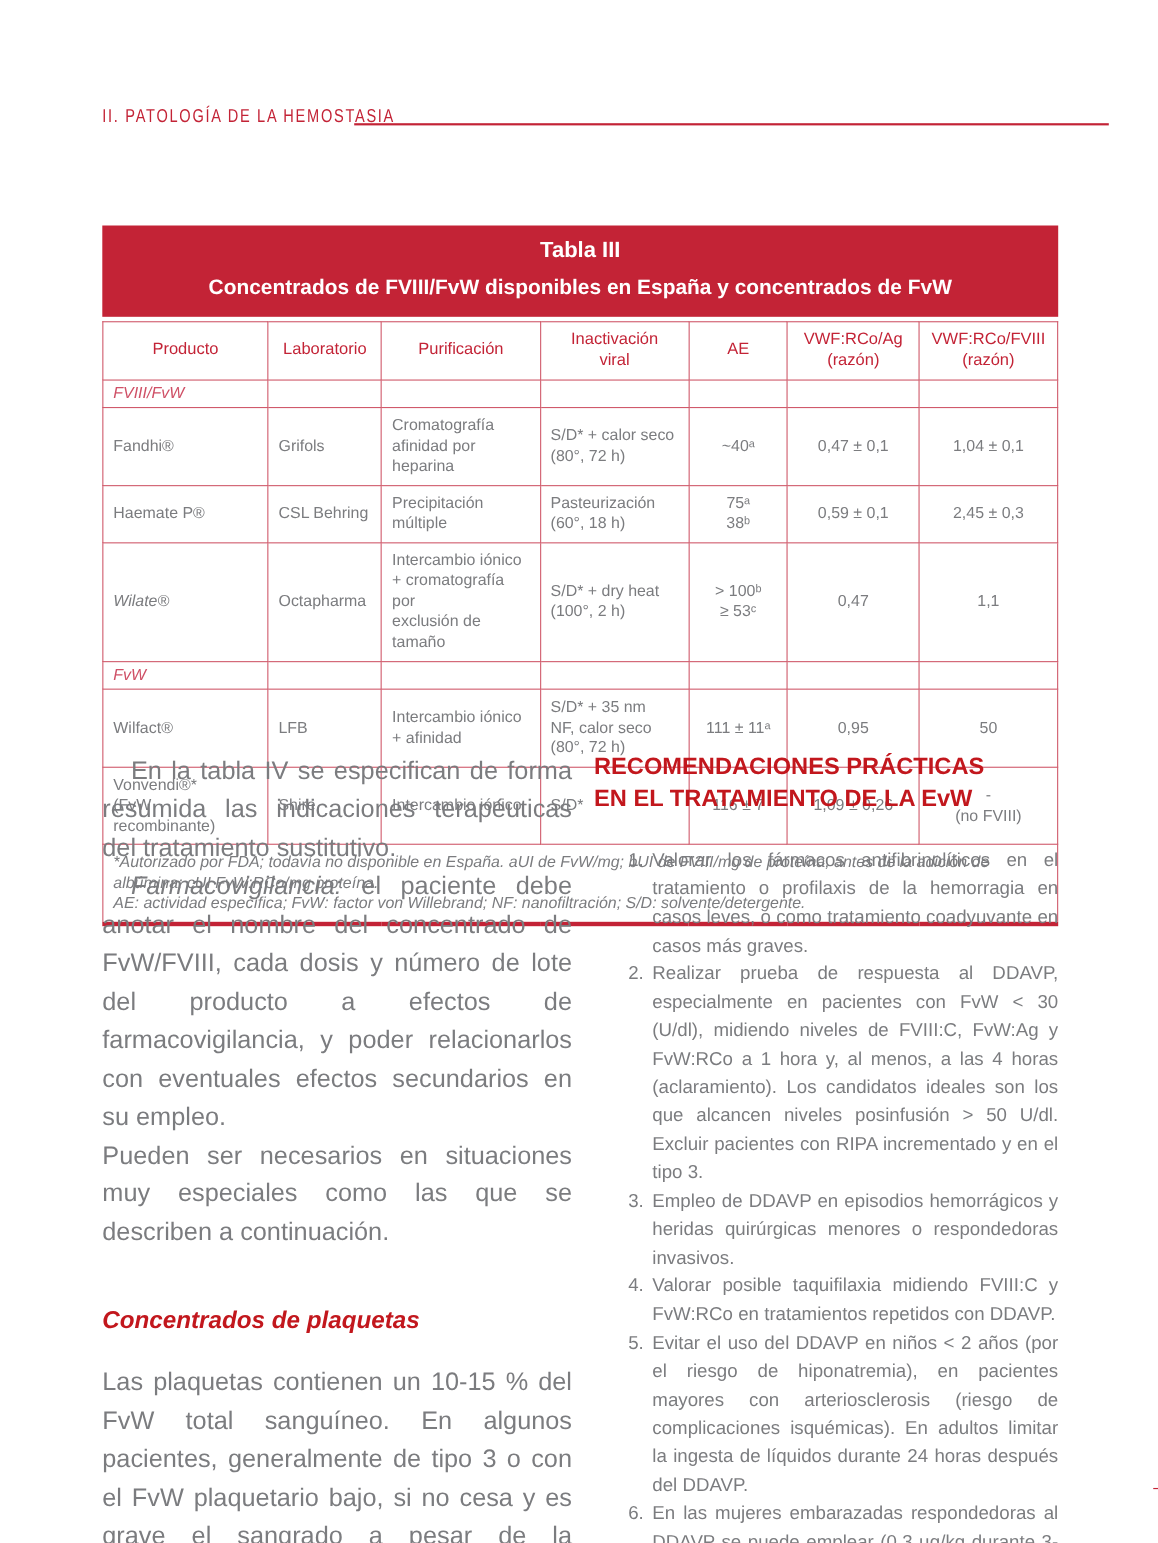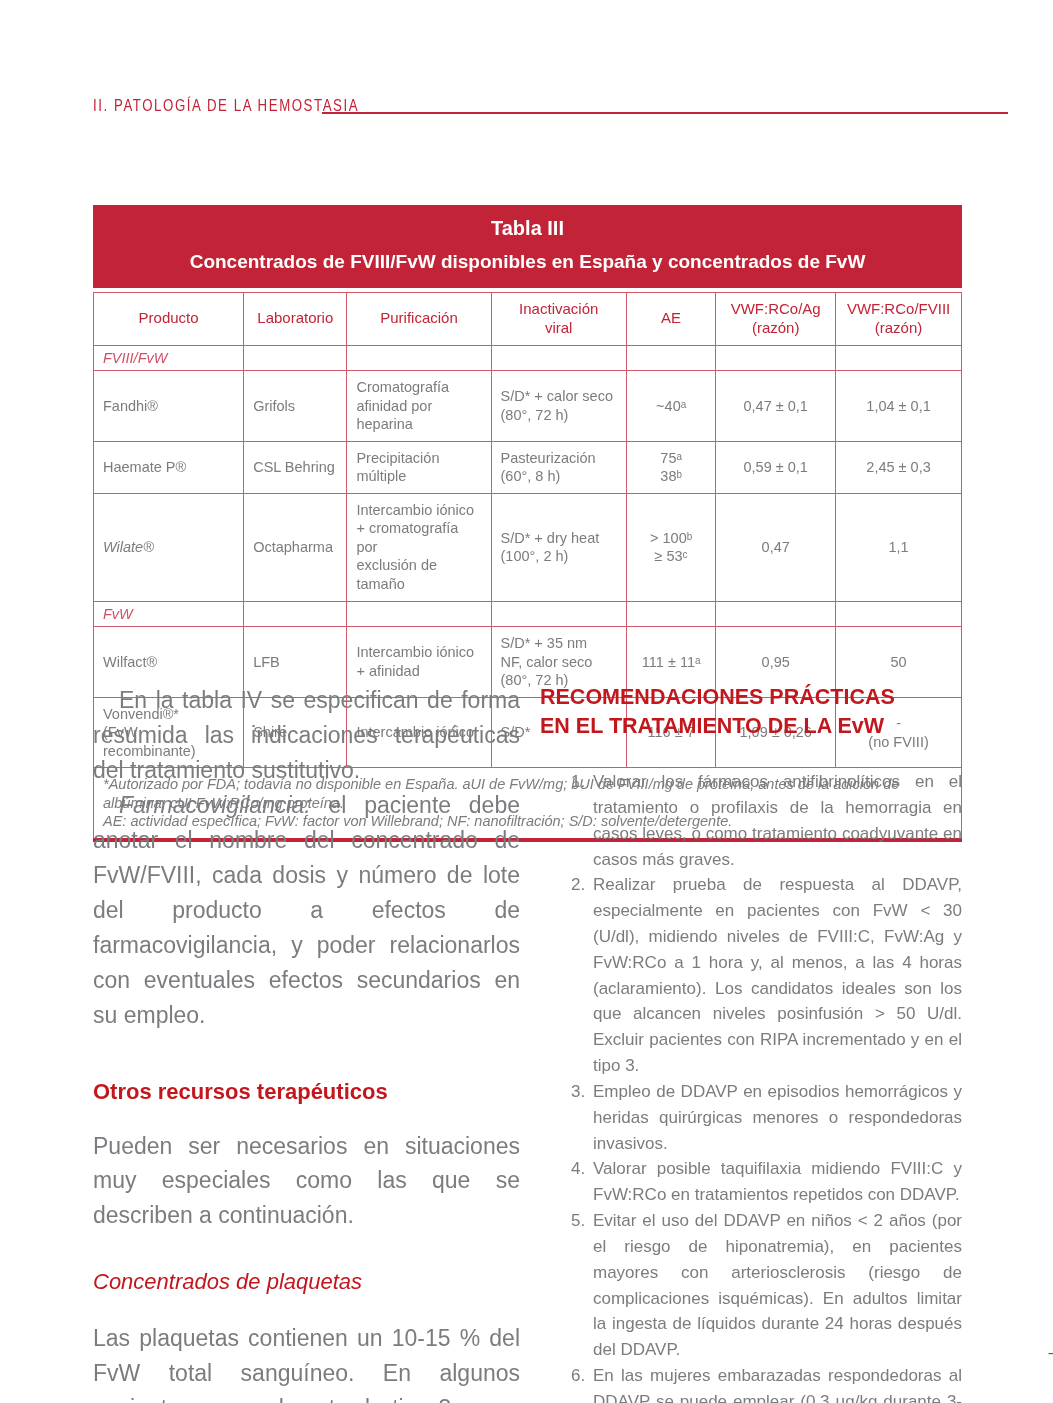--- a/index.html
+++ b/index.html
@@ -71,22 +71,22 @@
   .cols p{
     margin:0;color:var(--body);font-size:23px;line-height:1.52;
     text-align:justify;
   }
   .cols p.indent{text-indent:26px;}
   h2.red{
     color:var(--heading);font-size:22px;font-weight:bold;
     margin:46px 0 24px;
   }
   h3.redit{
-    color:var(--heading);font-size:22px;font-weight:normal;font-style:italic;
-    margin:36px 0 26px;
+    color:var(--heading);font-size:22px;font-weight:bold;font-style:italic;
+    margin:50px 0 26px;
   }
   h2.caps{
     color:var(--heading);font-size:21.5px;font-weight:bold;line-height:1.35;
     margin:0 0 28px;white-space:pre-line;
   }
   ol.recs{
     margin:0;padding-left:50px;color:var(--body);
     font-size:17px;line-height:1.52;
   }
   ol.recs li{text-align:justify;padding-left:3px;margin:0;}
@@ -152,21 +152,21 @@
 (80°, 72 h)</td>
             <td class="c4">~40ᵃ</td>
             <td class="c5">0,47 ± 0,1</td>
             <td class="c6">1,04 ± 0,1</td>
           </tr>
           <tr>
             <td class="c0">Haemate P®</td>
             <td class="c1">CSL Behring</td>
             <td class="c2">Precipitación múltiple</td>
             <td class="c3">Pasteurización
-(60°, 8 h)</td>
+(60°, 18 h)</td>
             <td class="c4">75ᵃ
 38ᵇ</td>
             <td class="c5">0,59 ± 0,1</td>
             <td class="c6">2,45 ± 0,3</td>
           </tr>
           <tr>
             <td class="c0 it">Wilate®</td>
             <td class="c1">Octapharma</td>
             <td class="c2">Intercambio iónico
 + cromatografía por
@@ -217,21 +217,20 @@
 AE: actividad específica; FvW: factor von Willebrand; NF: nanofiltración; S/D: solvente/detergente.</td>
         </tr>
       </tfoot>
     </table>
   </div>
 
   <main class="cols">
     <section>
       <p class="indent">En la tabla IV se especifican de forma resumida las indicaciones terapéuticas del tratamiento sustitutivo.</p>
       <p class="indent"><em>Farmacovigilancia:</em><span> el paciente debe anotar el nombre del concentrado de FvW/FVIII, cada dosis y número de lote del producto a efectos de farmacovigilancia, y poder relacionarlos con eventuales efectos secundarios en su empleo.</span></p>
-      <h2 class="red">Otros recursos terapéuticos</h2>
       <p>Pueden ser necesarios en situaciones muy especiales como las que se describen a continuación.</p>
       <h3 class="redit">Concentrados de plaquetas</h3>
       <p>Las plaquetas contienen un 10-15 % del FvW total sanguíneo. En algunos pacientes, generalmente de tipo 3 o con el FvW plaquetario bajo, si no cesa y es grave el sangrado a pesar de la corrección del FvW y FVIII, podría contemplarse la transfusión de concentrados de plaquetas a dosis de 1 unidad/10 kg de peso corporal o 1 unidad de aféresis. Con estos concentrados existe la posibilidad de aloinmunización del paciente.</p>
       <h3 class="redit">Factor VII activo recombinante (FVIIar)</h3>
 
     </section>
     <section>
       <h2 class="caps">RECOMENDACIONES PRÁCTICAS
 EN EL TRATAMIENTO DE LA EvW</h2>
       <ol class="recs" id="recs-list">

